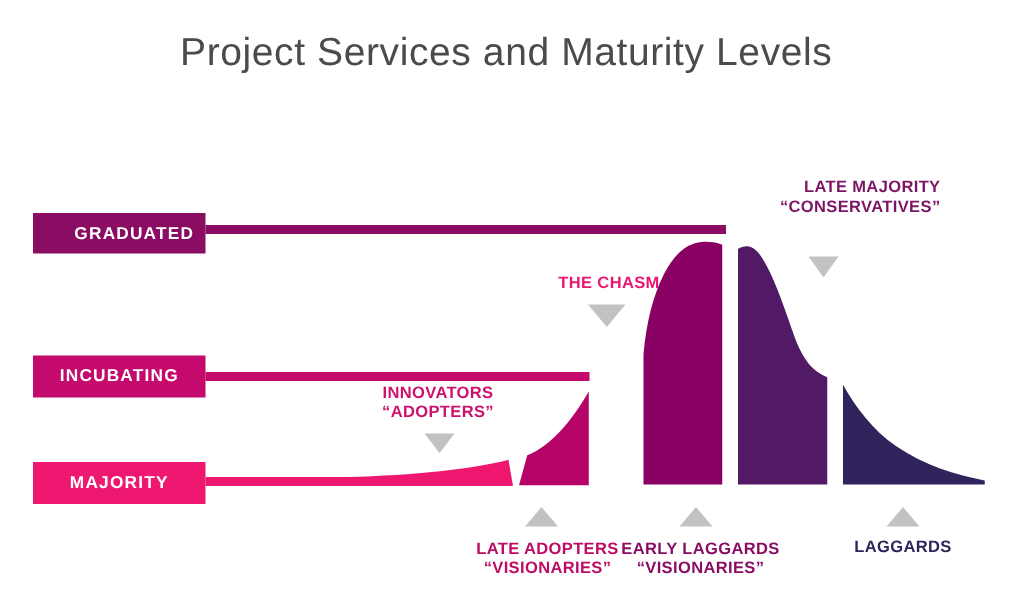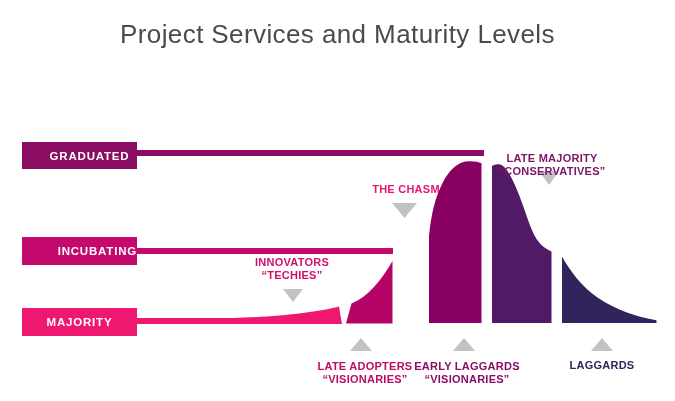--- a/index.html
+++ b/index.html
@@ -19,21 +19,21 @@
   #bar-graduated{top:142px;height:27px;}
   #bar-incubating{top:237px;height:28px;}
   #bar-sandbox{top:308px;height:28px;}
   .seg-label{
     position:absolute;text-align:center;font-weight:bold;font-size:11px;
     letter-spacing:0.25px;line-height:12.5px;
   }
   .seg-label .sub{display:block;font-size:11px;}
   #chasm-label{left:336px;top:183px;width:140px;}
   #innovators-label{left:222px;top:256px;width:140px;}
-  #late-majority-label{left:477px;top:152px;width:150px;}
+  #late-majority-label{left:477px;top:119px;width:150px;text-align:right;}
   #early-adopters-label{left:294px;top:360px;width:142px;}
   #early-majority-label{left:396px;top:360px;width:142px;}
   #laggards-label{left:531px;top:359px;width:142px;}
 </style>
 </head>
 <body>
 
 <div id="stage">
 
   <div id="title" style="color: rgb(75, 75, 77);">Project Services and Maturity Levels</div>
@@ -57,32 +57,32 @@
     <path d="M392,203 L417,203 L404.5,218 Z" fill="#C2C2C2"></path>
     <path d="M539,171 L559,171 L549,185 Z" fill="#C2C2C2"></path>
     <path d="M350,351 L372,351 L361,338 Z" fill="#C2C2C2"></path>
     <path d="M453,351 L475,351 L464,338 Z" fill="#C2C2C2"></path>
     <path d="M591,351 L613,351 L602,338 Z" fill="#C2C2C2"></path>
   </svg>
 
   <div class="bar" id="bar-graduated" style="background: rgb(138, 13, 99);">
     <span style="color: rgb(255, 255, 255); margin-left: 20px;">GRADUATED</span>
   </div>
-  <div class="bar" id="bar-incubating" style="background: rgb(196, 10, 108); justify-content: flex-end;">
+  <div class="bar" id="bar-incubating" style="background: rgb(196, 10, 108);">
     <span style="color: rgb(255, 255, 255);">INCUBATING</span>
   </div>
   <div class="bar" id="bar-sandbox" style="background: rgb(238, 24, 112);">
     <span style="color: rgb(255, 255, 255);">MAJORITY</span>
   </div>
 
   <div class="seg-label" id="chasm-label" style="color: rgb(232, 23, 111);">THE CHASM</div>
 
   <div class="seg-label" id="innovators-label" style="color: rgb(208, 16, 110);">
     <span>INNOVATORS</span>
-    <span class="sub">“TECHIES”</span>
+    <span class="sub">“ADOPTERS”</span>
   </div>
 
   <div class="seg-label" id="late-majority-label" style="color: rgb(123, 21, 102);">
     <span>LATE MAJORITY</span>
     <span class="sub">“CONSERVATIVES”</span>
   </div>
 
   <div class="seg-label" id="early-adopters-label" style="color: rgb(188, 12, 99);">
     <span>LATE ADOPTERS</span>
     <span class="sub">“VISIONARIES”</span>

